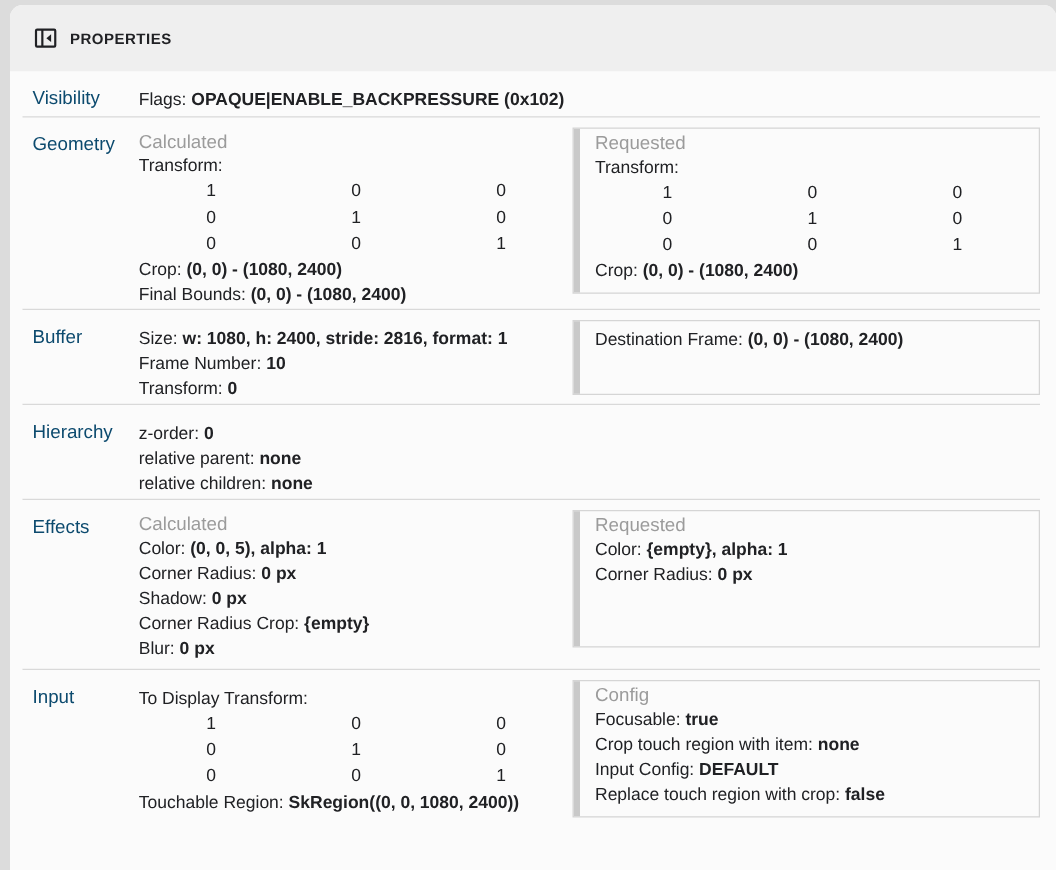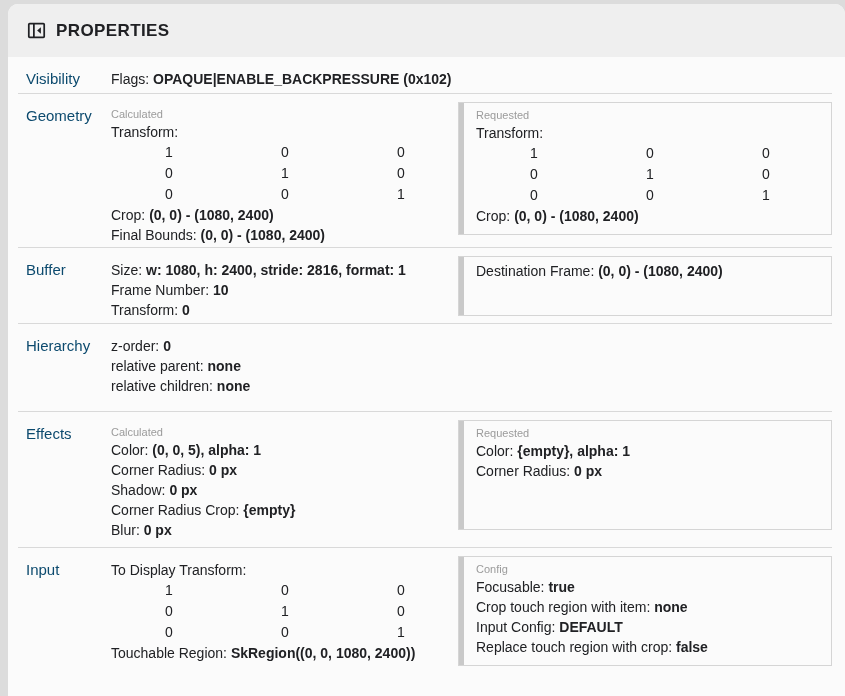--- a/index.html
+++ b/index.html
@@ -19,47 +19,47 @@
   .hdr {
     height:53px; background:#efefef;
     display:flex; align-items:center; gap:9px;
     padding:0 16px 0 17px;
   }
   .icon-btn {
     width:22px; height:22px; display:flex; align-items:center; justify-content:center;
     color:#202124; cursor:pointer; background:none; border:none; padding:0;
   }
   .hdr-title {
-    font-size:17px; font-weight:700; letter-spacing:0.4px; color:#202124;
+    font-size:12px; font-weight:700; letter-spacing:0.4px; color:#202124;
   }
   .sections { padding:0 13px 0 10px; }
   .section { display:flex; align-items:flex-start; padding:12px 0 6px 8px; }
   .section + .section { border-top:1px solid #d9d9d9; }
   .sec-label { flex:0 0 85px; width:85px; color:#0c4a6e; font-size:15px; line-height:20px; }
   .sec-left  { flex:0 0 347px; width:347px; font-size:14px; }
   .sec-right { flex:1 1 auto; min-width:0; }
   .line { line-height:20px; font-size:14px; white-space:nowrap; }
   .line .v { font-weight:700; }
-  .tag { font-size:11px; color:#9b9b9b; line-height:16px; }
+  .tag { font-size:15px; color:#9b9b9b; line-height:16px; }
   .matrix { display:grid; grid-template-columns:repeat(3,116px); }
   .mcell { text-align:center; line-height:21px; font-size:14px; }
   .prop-box {
     position:relative; border:1px solid #d5d5d5; background:#fbfbfb;
     margin-top:-4px; padding:4px 8px 8px 17px;
   }
   .prop-box::before {
     content:""; position:absolute; left:0; top:0; bottom:0; width:5px; background:#c9c9c9;
   }
   
   [data-name="section-visibility"] { padding-bottom:4px; }
   [data-name="section-geometry"]   { padding-bottom:2px; }
   [data-name="section-buffer"]     { padding-bottom:3px; }
   [data-name="section-buffer"] .prop-box { min-height:60px; }
   [data-name="section-hierarchy"]  { padding-bottom:3px; }
-  [data-name="section-effects"]    { padding-bottom:7px;margin-top:12px; }
+  [data-name="section-effects"]    { padding-bottom:7px; }
   [data-name="section-effects"] .prop-box { min-height:110px; }
   [data-name="section-input"]      { padding-bottom:18px; }
 </style>
 </head>
 <body>
 
 <div class="card" data-name="properties-panel">
   <div class="hdr" data-name="properties-header">
     <button class="icon-btn" data-name="left-panel-close-icon" title="">
       <svg width="21" height="21" viewBox="0 0 24 24" aria-hidden="true">

